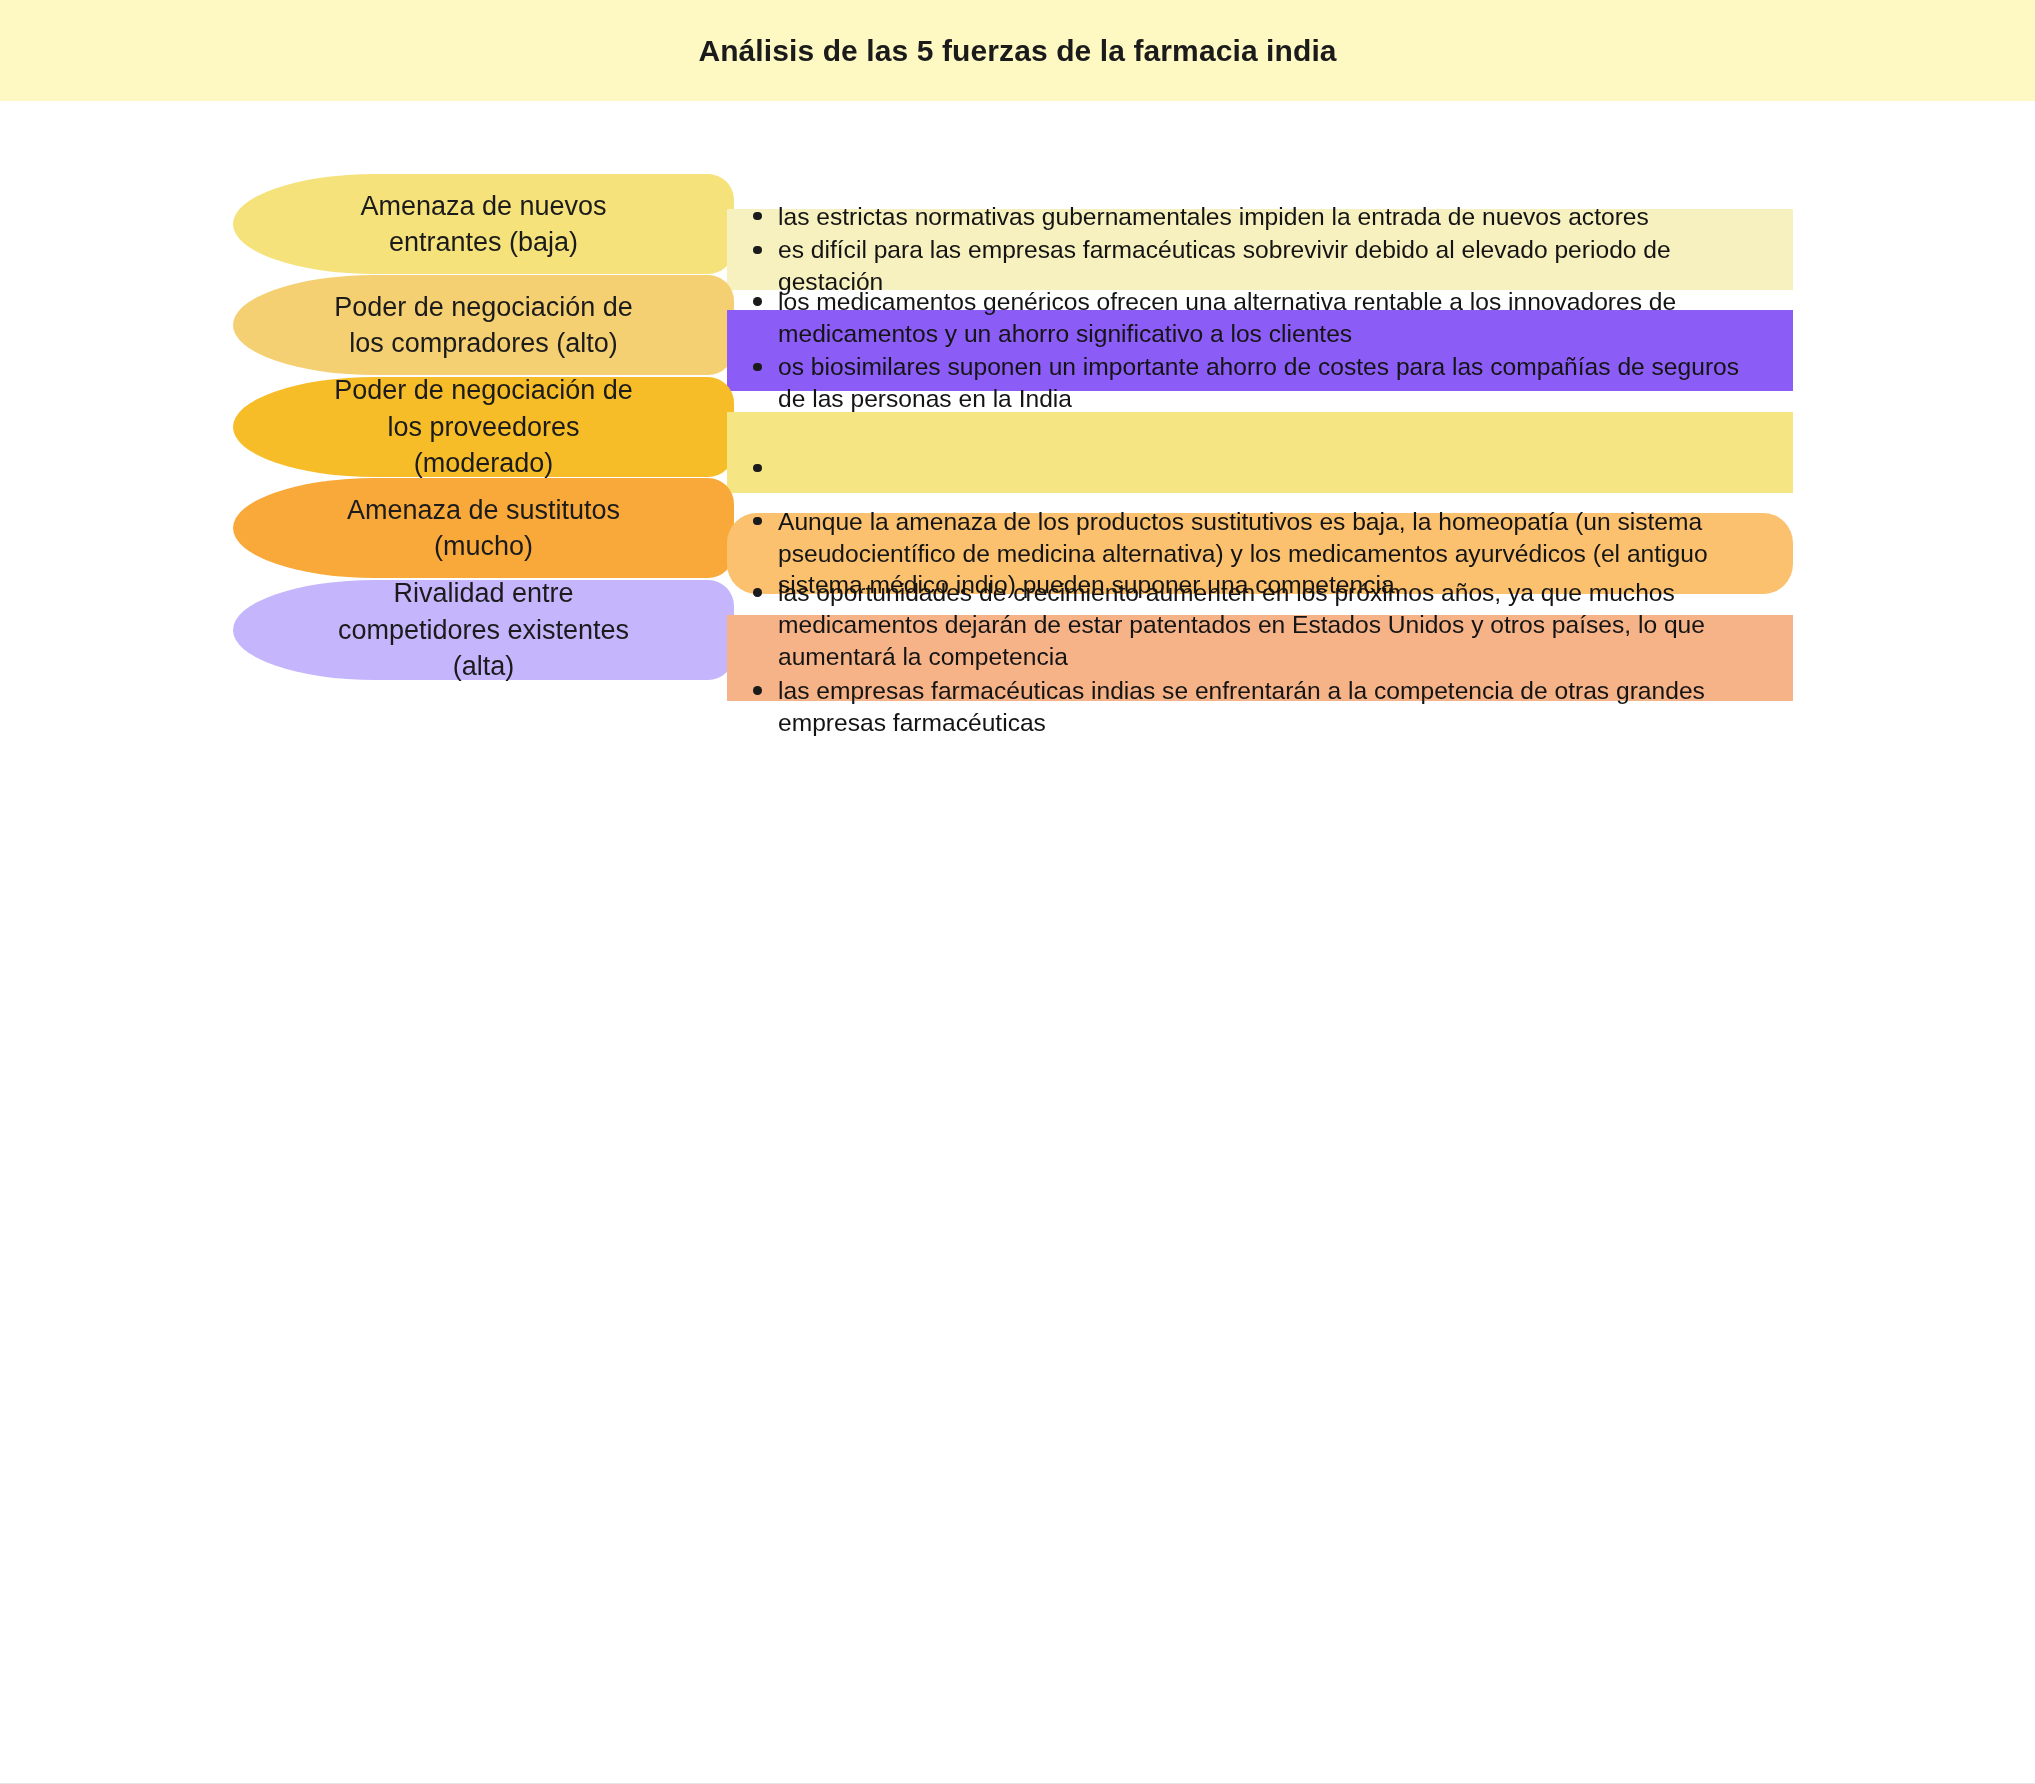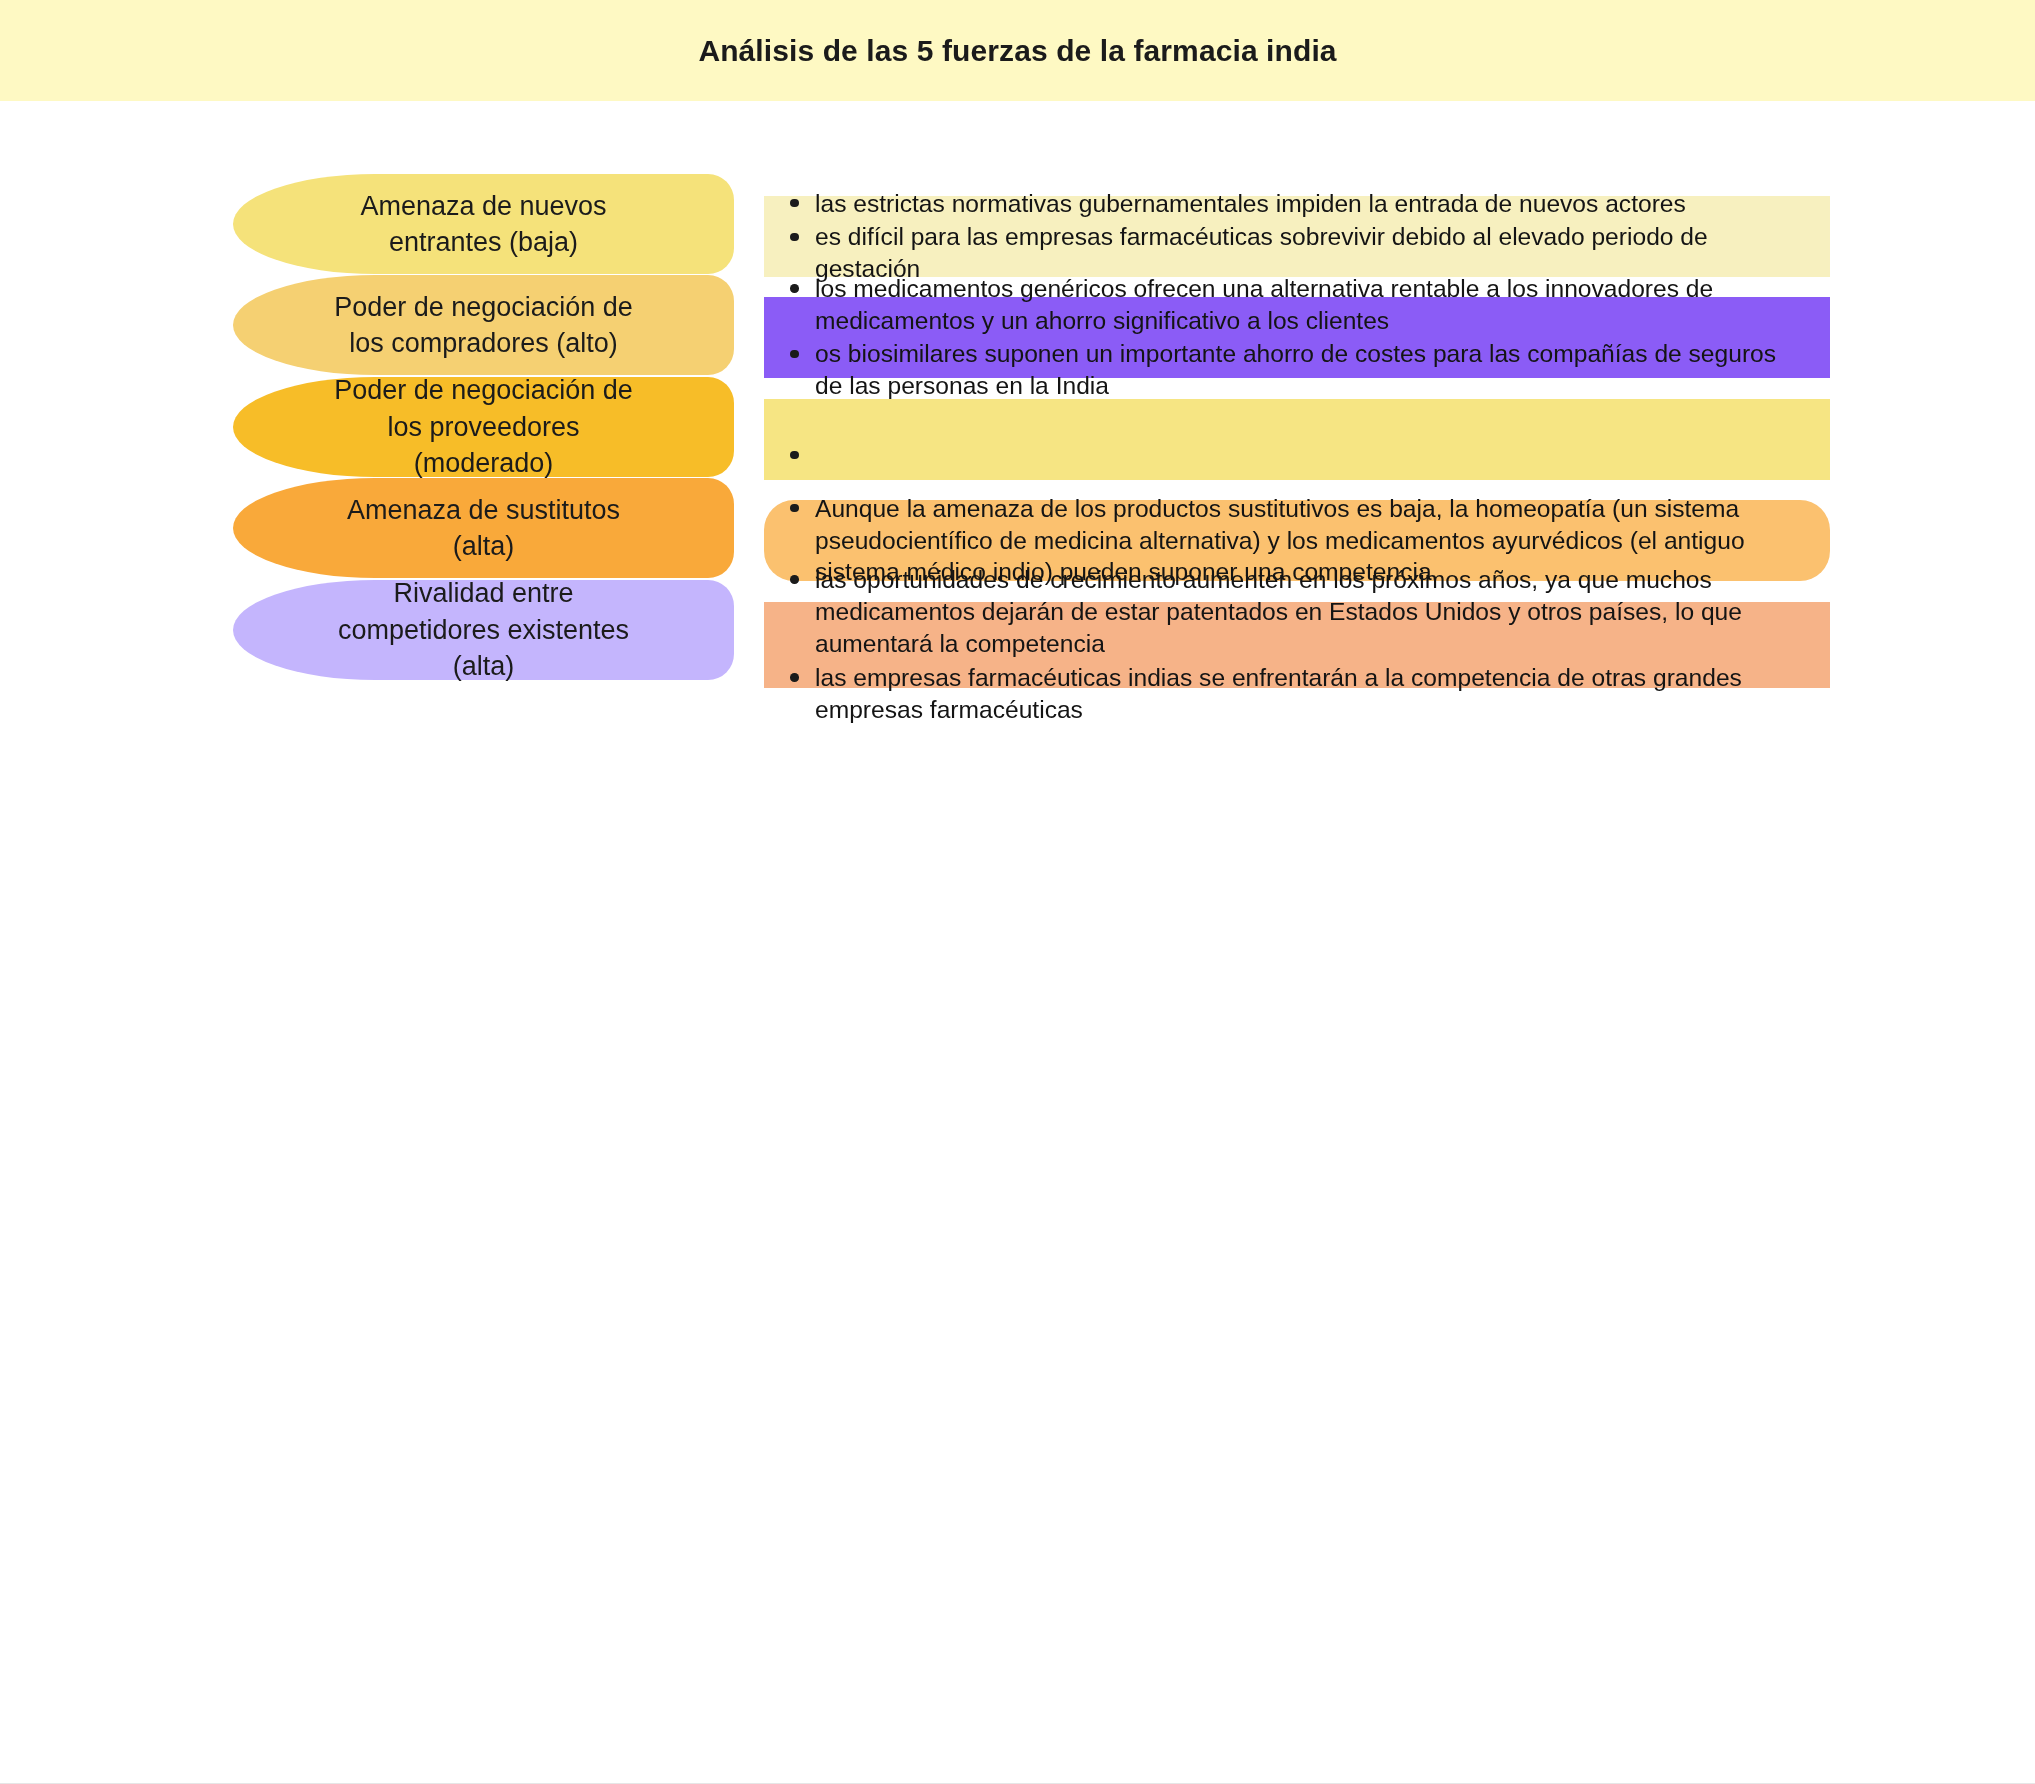--- a/index.html
+++ b/index.html
@@ -67,26 +67,27 @@
     text-align: center;
     font-size: 27px;
     line-height: 1.35;
     color: #1b1b1b;
     white-space: pre-line;
   }
 
   
   .detail-panel {
     position: absolute;
-    left: 764px;
+    left: 727px;
     width: 1066px;
     background: #f7f0bf;
     box-sizing: border-box;
     display: flex;
     align-items: center;
+    margin-top: 13px;
   }
   .detail-list {
     margin: 0;
     padding: 0 26px 0 0;
     list-style: none;
     width: 100%;
   }
   .detail-item {
     position: relative;
     padding-left: 51px;
@@ -158,21 +159,21 @@
       </div>
       <div class="detail-panel" style="top: 298px; min-height: 81px; height: 81px; background: rgb(246, 229, 131);">
         <ul class="detail-list">
           <li class="detail-item"><span class="bullet-dot"></span></li>
         </ul>
       </div>
     </div>
     <div class="force-row">
       <div class="force-shape" style="top: 377px; height: 100px; width: 501px; background: rgb(249, 169, 58);">
         <div class="force-label">Amenaza de sustitutos
-(alta)</div>
+(mucho)</div>
       </div>
       <div class="detail-panel" style="top: 399px; min-height: 81px; height: 81px; background: rgb(251, 193, 111); border-radius: 30px;">
         <ul class="detail-list">
           <li class="detail-item"><span class="bullet-dot"></span><span>Aunque la amenaza de los productos sustitutivos es baja, la homeopatía (un sistema pseudocientífico de medicina alternativa) y los medicamentos ayurvédicos (el antiguo sistema médico indio) pueden suponer una competencia.</span></li>
         </ul>
       </div>
     </div>
     <div class="force-row">
       <div class="force-shape" style="top: 479px; height: 100px; width: 501px; background: #c4b5fd;">
         <div class="force-label">Rivalidad entre

